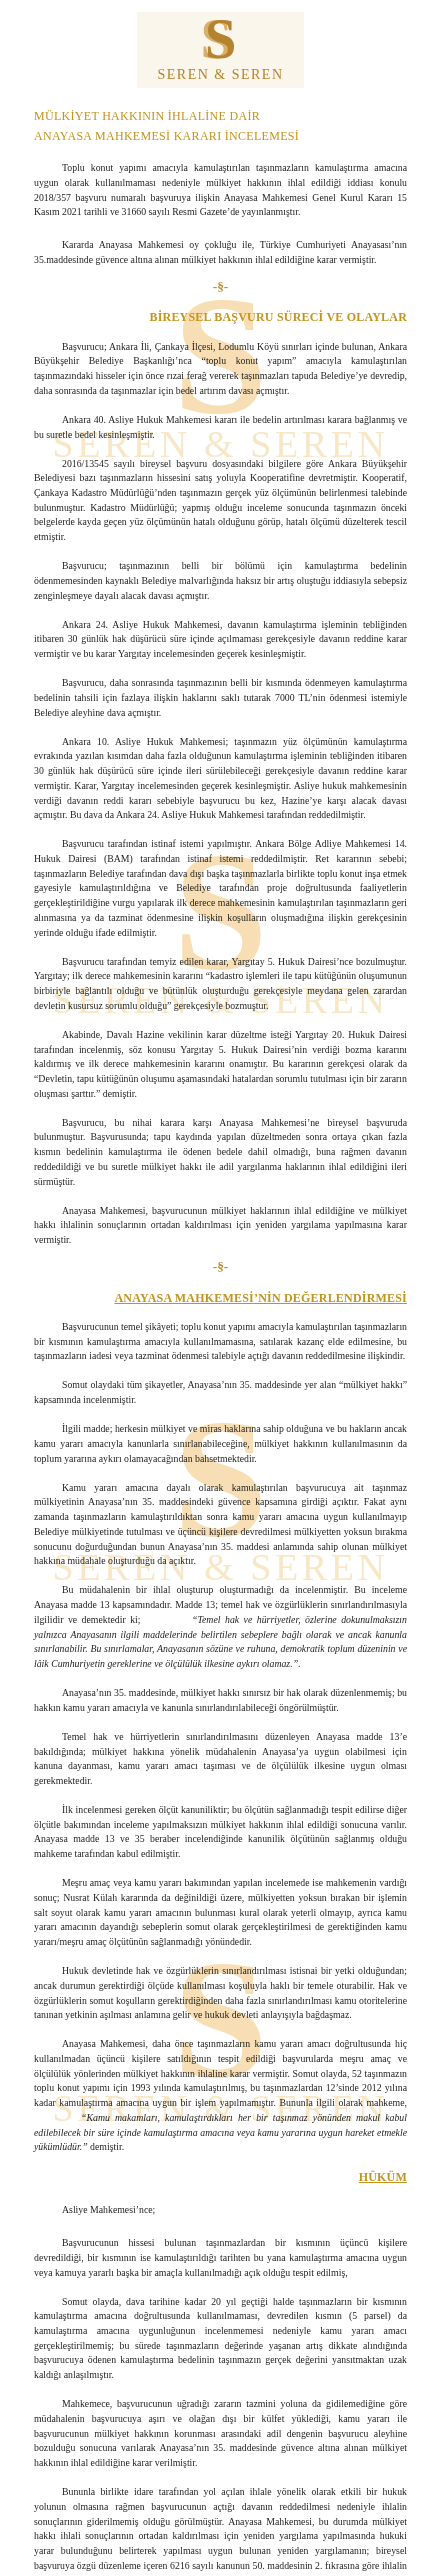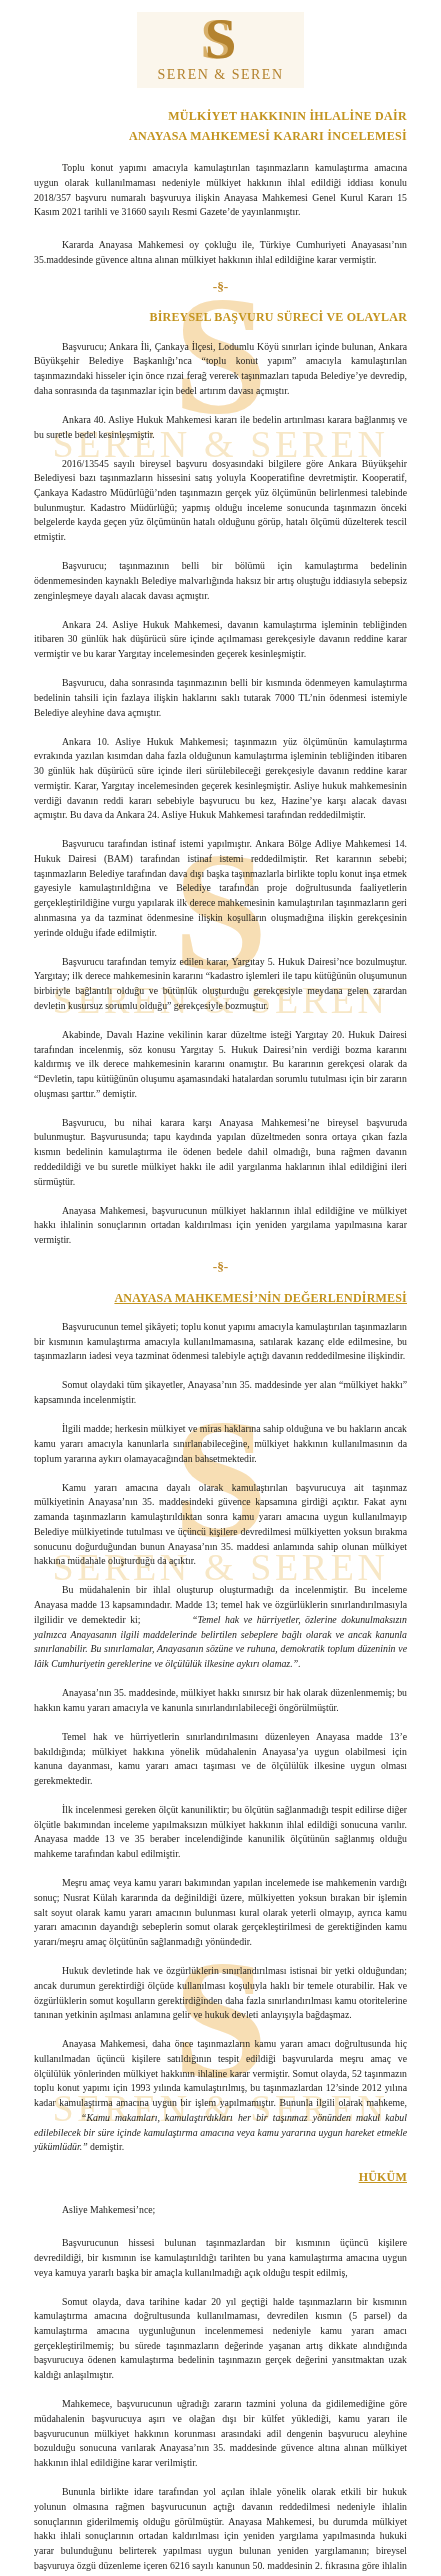--- a/index.html
+++ b/index.html
@@ -40,21 +40,21 @@
     font-size:57px;line-height:.82;font-weight:bold;
   }
   .s-back{color:#d8b06a;transform:translateX(-4.1px);}
   .s-front{color:#b4832f;}
   .logo-word{
     margin-top:4.1px;font-size:14px;line-height:1.1;
     letter-spacing:1.5px;color:#b4832f;white-space:nowrap;
   }
   .title{
     margin:17.5px 0 0;font-size:12px;line-height:20.6px;
-    font-weight:bold;text-align:right;color:#c3941f;
+    font-weight:normal;text-align:left;color:#c3941f;
     letter-spacing:0.3px;
   }
   #doc{margin-top:5.2px;}
   .para{
     margin:14.4px 0 0;
     font-size:9.8px;line-height:14.7px;
     text-align:justify;text-indent:28px;
   }
   .para.tight{margin-top:18px;}
   .it{font-style:italic;margin-left:47px;}

